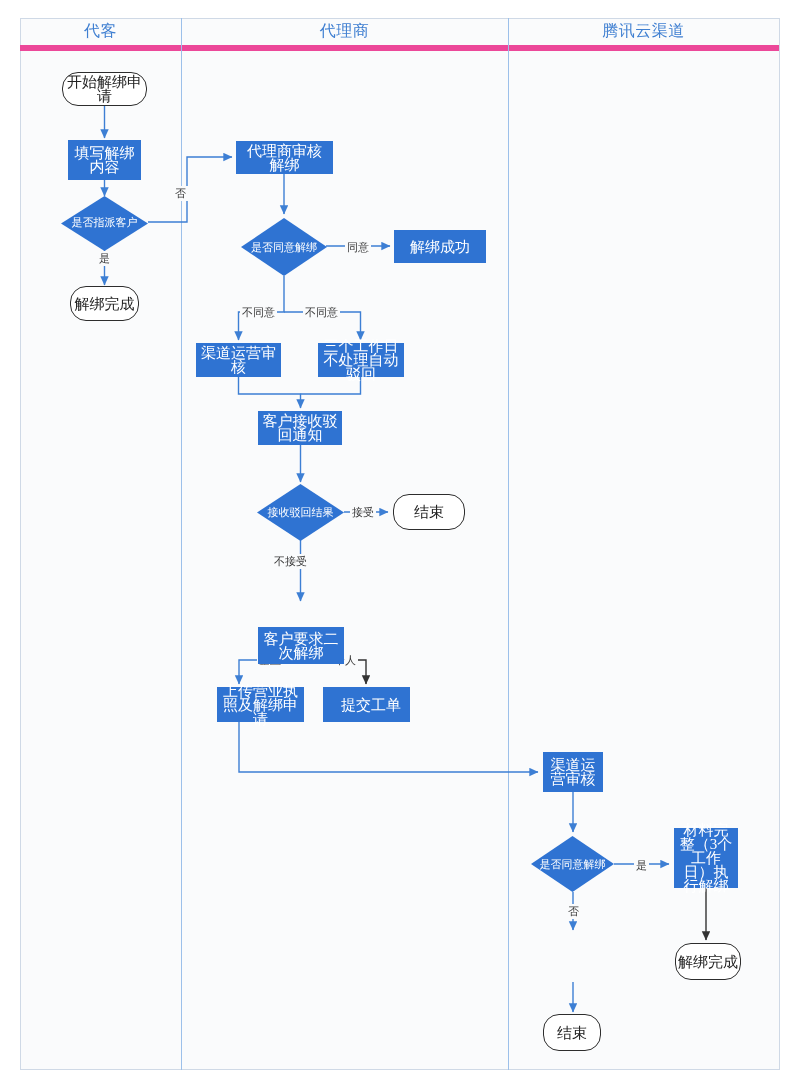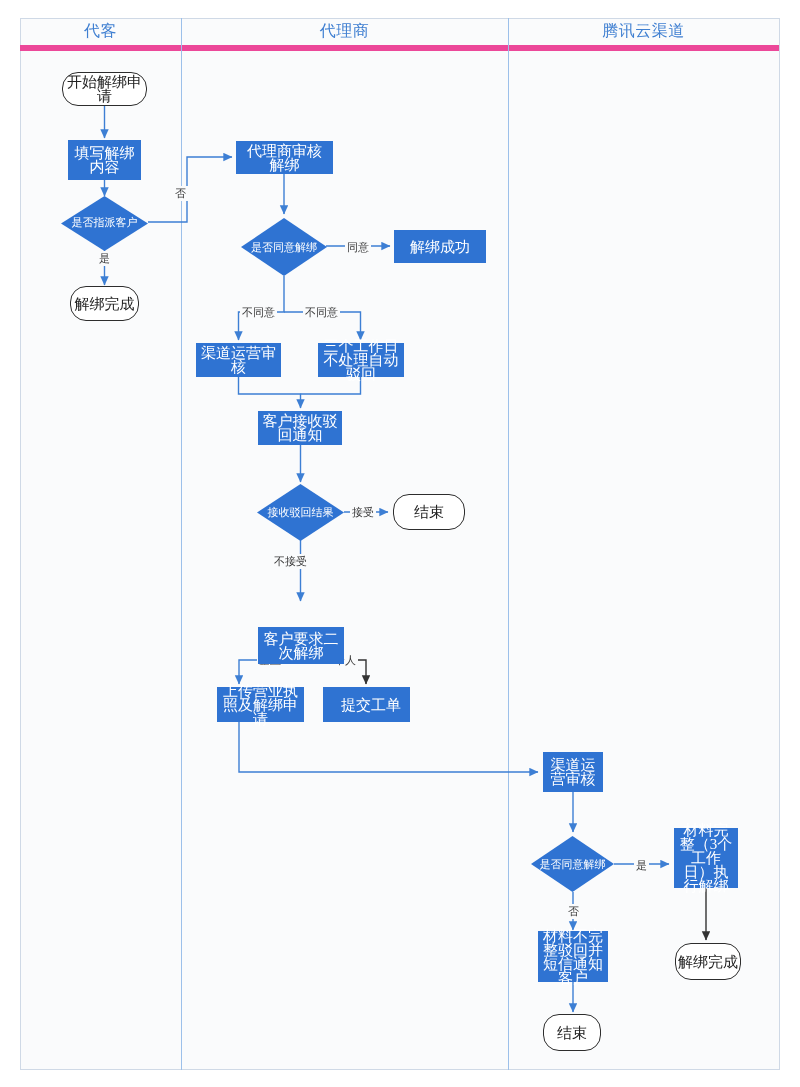--- a/index.html
+++ b/index.html
@@ -160,23 +160,20 @@
   </div>
   <div class="dia-wrap" style="left:531px;top:836px;width:83px;height:56px;">
     <svg width="83" height="56">
         <polygon points="41.5,0 83,28 41.5,56 0,28" fill="#2f73d2"></polygon>
       </svg>
     <div class="dia-label">是否同意解绑</div>
   </div>
   <div class="node proc" style="left:674px;top:828px;width:64px;height:60px;font-family:Liberation Serif, serif;">
     <span>材料完整（3个工作日）执行解绑</span>
   </div>
-  <div class="node proc" style="left:538px;top:931px;width:70px;height:51px;">
-    <span>材料不完整驳回并短信通知客户</span>
-  </div>
   <div class="node term" style="left:675px;top:943px;width:66px;height:37px;">
     <span>解绑完成</span>
   </div>
   <div class="node term" style="left:543px;top:1014px;width:58px;height:37px;">
     <span>结束</span>
   </div>
 
 </div>
 
 </body></html>

